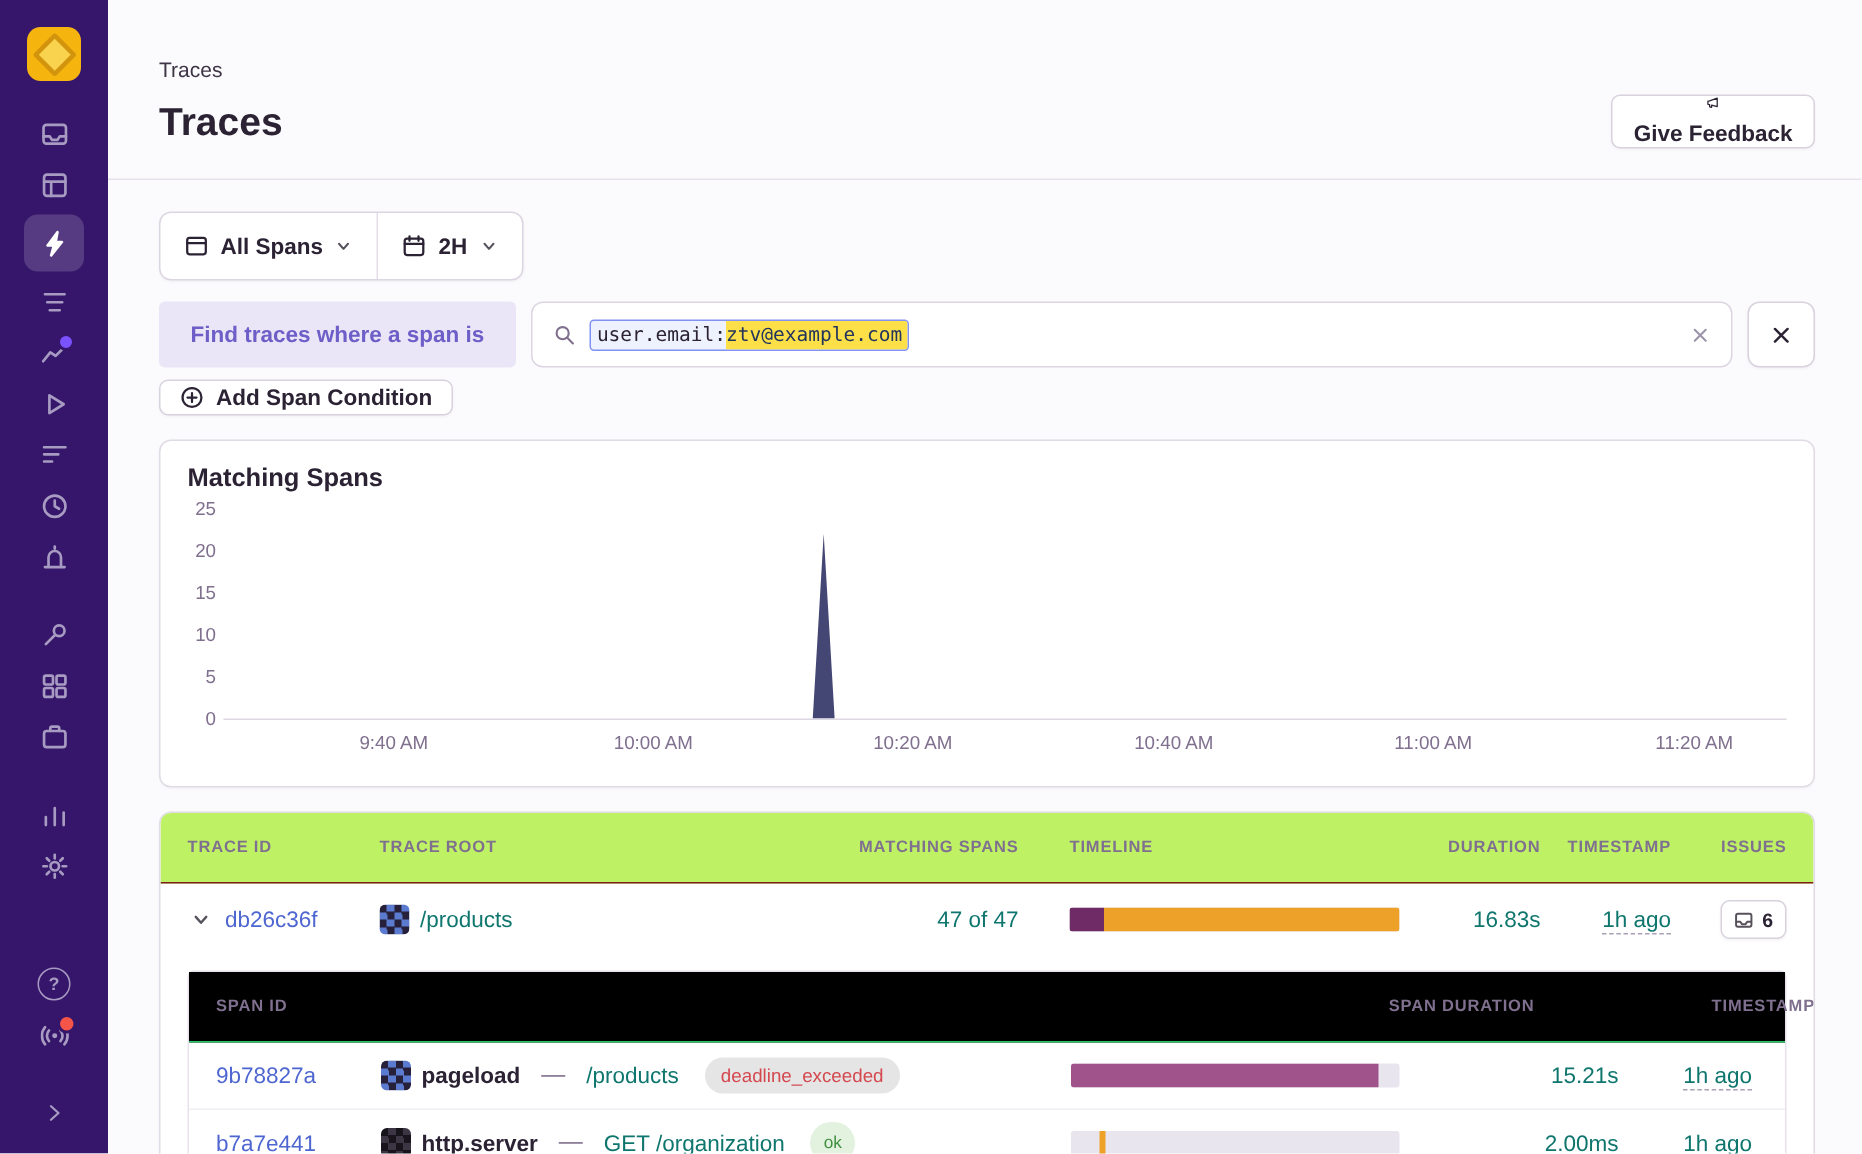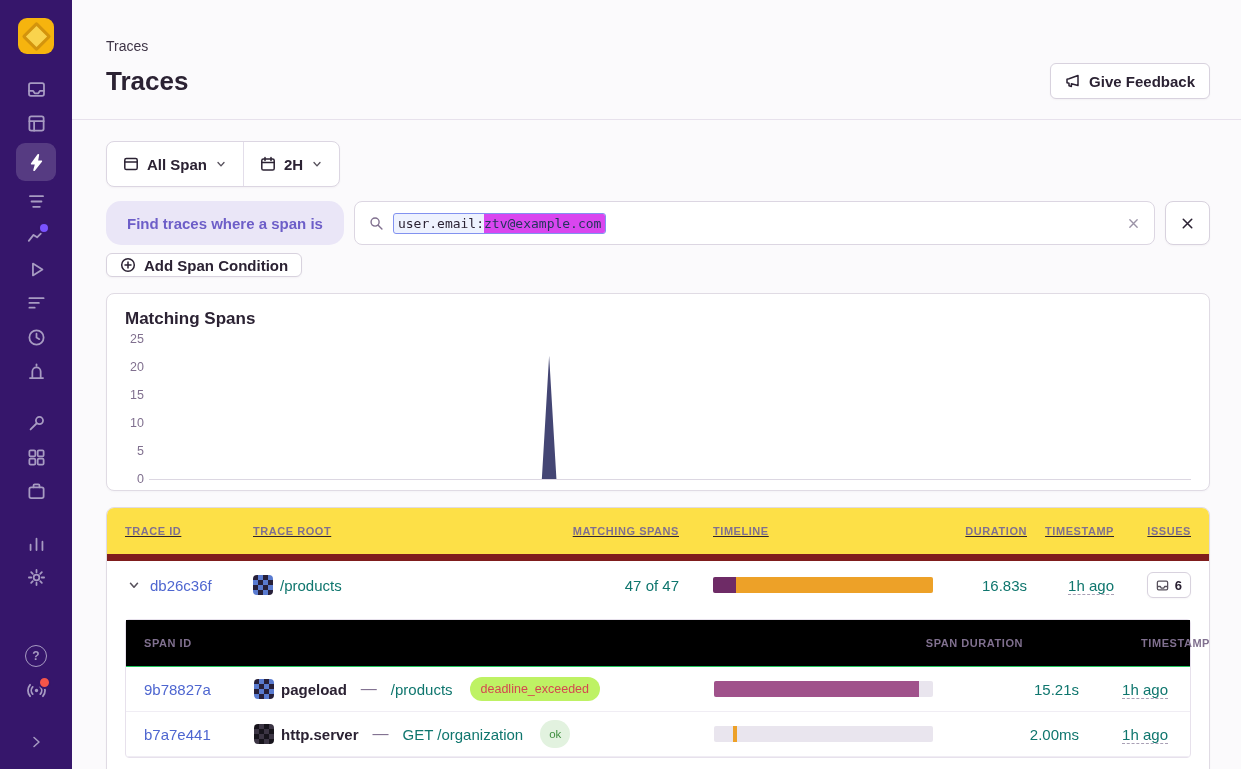--- a/index.html
+++ b/index.html
@@ -35,67 +35,67 @@
   .main{flex:1;display:flex;flex-direction:column;min-width:0;margin-top:16px;}
   .page-header{padding:22px 31px 0 34px;}
   .breadcrumb{font-size:14px;color:#3e3446;margin-bottom:9px;}
   .title-row{display:flex;align-items:center;justify-content:space-between;margin-bottom:20px;}
   .page-title{font-size:26px;font-weight:700;margin:0;color:#2b2233;}
   .btn{
     display:inline-flex;align-items:center;gap:8px;background:#fff;border:1px solid #d8d2de;
     border-radius:6px;font-weight:700;font-size:15px;color:#2b2233;cursor:pointer;
     box-shadow:0 1px 2px rgba(43,34,51,.04);
   }
-  .feedback-btn{height:36px;padding:0 14px;}
+  .feedback-btn{height:36px;padding:0 14px;flex-direction:column;}
   .hdr-divider{border-bottom:1px solid #e7e1ec;}
   .content{padding:21px 31px 0 34px;flex:1;min-height:0;}
   
   .filter-bar{
     display:inline-flex;background:#fff;border:1px solid #dcd6e2;border-radius:8px;height:44px;
     align-items:stretch;margin-bottom:14px;box-shadow:0 1px 2px rgba(43,34,51,.04);
   }
   .filter-btn{display:flex;align-items:center;gap:8px;padding:0 16px;font-weight:700;font-size:15px;cursor:pointer;}
   .filter-sep{width:1px;background:#e3deea;}
   .g-icon{stroke:#2b2233;fill:none;stroke-width:1.5;stroke-linecap:round;stroke-linejoin:round;}
   .chev{stroke:#57515c;fill:none;stroke-width:1.8;stroke-linecap:round;stroke-linejoin:round;}
   
   .search-row{display:flex;gap:10px;height:44px;margin-bottom:8px;}
   .span-label{
-    background:#eae6f7;color:#6d5ec8;font-weight:700;font-size:15px;border-radius:15px;
+    background:#eae6f7;color:#6d5ec8;font-weight:700;font-size:15px;border-radius:4px;
     display:flex;align-items:center;padding:0 21px;white-space:nowrap;
   }
   .search-box{
     flex:1;background:#fff;border:1px solid #dcd6e2;border-radius:8px;display:flex;
     align-items:center;padding:0 14px;gap:9px;cursor:text;justify-content:flex-end;
   }
   .token{
     font-family:"DejaVu Sans Mono",monospace;font-size:13px;border:1px solid #8292f0;
     border-radius:3px;display:inline-flex;overflow:hidden;background:#eef2fe;
   }
   .token-key{padding:2px 0 2px 4px;color:#2b2233;}
-  .token-val{padding:2px 4px 2px 0;background:#d946ef;color:#23355c;}
+  .token-val{padding:2px 4px 2px 0;background:#fde047;color:#23355c;}
   .search-clear{margin-left:auto;cursor:pointer;display:flex;align-items:center;}
   .close-btn{width:45px;border-radius:8px;display:flex;align-items:center;justify-content:center;font-weight:400;}
   .add-cond-btn{height:24px;padding:0 13px;margin-bottom:16px;}
   
   .card{background:#fff;border:1px solid #e0dbe4;border-radius:8px;box-shadow:0 1px 2px rgba(43,34,51,.03);}
   .chart-card{padding:15px 18px 10px;margin-bottom:16px;}
   .chart-title{font-size:17px;font-weight:700;margin:0 0 10px;}
   .chart-body{display:flex;}
   .chart-ylabels{width:24px;position:relative;height:140px;}
   .chart-ylabels div{position:absolute;right:5px;font-size:12.5px;color:#80708f;line-height:14px;}
   .chart-main{flex:1;min-width:0;}
   .chart-plot{position:relative;height:140px;border-bottom:1px solid #dcd7e2;}
   .chart-plot svg{position:absolute;left:0;bottom:0;display:block;}
   .chart-xlabels{position:relative;height:26px;padding-top:8px;}
   .chart-xlabels div{position:absolute;transform:translateX(-50%);font-size:12.5px;color:#80708f;white-space:nowrap;}
   
   .table-card{border-radius:8px 8px 0 0;overflow:hidden;}
   .t-grid{display:grid;grid-template-columns:128px 290px 144px 26px 220px 94px 87px 1fr;align-items:center;padding:0 18px;}
-  .t-head{height:46px;background:#fde047;border-bottom:7px solid #7f1d1d;text-decoration:underline;}
+  .t-head{height:46px;background:#bef264;border-bottom:1px solid #7f1d1d;}
   .th{font-size:11px;font-weight:700;letter-spacing:.55px;color:#80708f;text-transform:uppercase;white-space:nowrap;}
   .right{text-align:right;}
   .pr8{padding-right:8px;}
   .t-row{height:48px;}
   .cell-flex{display:flex;align-items:center;gap:7px;min-width:0;}
   .expander{display:flex;align-items:center;cursor:pointer;padding:2px;}
   .id-link{color:#4e66d0;font-size:15px;cursor:pointer;text-decoration:none;white-space:nowrap;}
   .avatar{width:20px;height:20px;border-radius:4px;flex:none;
     background:conic-gradient(#5a7bd0 25%,#27203a 0 50%,#5a7bd0 0 75%,#27203a 0);background-size:10px 10px;}
   .avatar.dark{background:conic-gradient(#3c3544 25%,#17141c 0 50%,#3c3544 0 75%,#17141c 0);background-size:10px 10px;}
@@ -105,21 +105,21 @@
   .ts{border-bottom:1px dashed #a9a0b5;cursor:default;}
   .issues-btn{height:26px;padding:0 8px;gap:6px;font-size:13px;justify-self:end;}
   
   .sub-card{margin:10px 18px 18px;border:1px solid #e7e1ec;border-radius:4px;background:#fff;}
   .s-grid{display:grid;grid-template-columns:110px 460px 219px 146px 1fr;align-items:center;padding:0 18px;}
   .s-head{height:46px;background:#000000;border-bottom:1px solid #22c55e;gap:45px;}
   .s-row{height:44px;border-bottom:1px solid #f0edf4;}
   .desc-op{font-weight:700;font-size:15px;white-space:nowrap;}
   .desc-dash{color:#80708f;margin:0 7px;}
   .badge{border-radius:20px;margin-left:10px;white-space:nowrap;}
-  .badge-error{background:#bef264;color:#d4484f;font-size:12.5px;padding:5px 11px;}
+  .badge-error{background:#e5e5e5;color:#d4484f;font-size:12.5px;padding:5px 11px;}
   .badge-ok{background:#e2f2df;color:#3f8f3f;font-size:11.5px;padding:8px 9px;}
   .pr4{padding-right:4px;}
 </style>
 </head>
 <body>
 
 <nav class="sidebar">
   <div class="logo">
       <div class="logo-inner"></div>
     </div>
@@ -251,21 +251,21 @@
 
   <div class="content">
 
     
     <div class="filter-bar">
       <div class="filter-btn">
         <svg class="g-icon" width="16" height="16" viewBox="0 0 16 16">
             <rect x="1.8" y="2.5" width="12.4" height="11" rx="1.6"></rect>
             <path d="M1.8 6h12.4"></path>
           </svg>
-        <span>All Span</span>
+        <span>All Spans</span>
         <svg class="chev" width="12" height="12" viewBox="0 0 16 16">
             <polyline points="4 6 8 10.5 12 6"></polyline>
           </svg>
       </div>
       <div class="filter-sep"></div>
       <div class="filter-btn">
         <svg class="g-icon" width="16" height="16" viewBox="0 0 16 16">
             <rect x="1.8" y="3" width="12.4" height="11" rx="1.6"></rect>
             <path d="M1.8 6.6h12.4M5 1.5v3M11 1.5v3"></path>
           </svg>
@@ -320,20 +320,28 @@
             <div style="bottom: 77px;">15</div>
             <div style="bottom: 105px;">20</div>
             <div style="bottom: 133px;">25</div>
           </div>
         <div class="chart-main">
           <div class="chart-plot">
             <svg width="100%" height="140" viewBox="0 0 1000 140" preserveAspectRatio="none">
                 <polygon points="0,140 0.0,140.0 377.0,140.0 384.0,16.8 391.0,140.0 1000.0,140.0 1000,140" fill="#444674"></polygon>
               </svg>
           </div>
+          <div class="chart-xlabels">
+              <div style="left: 10.9%;">9:40 AM</div>
+              <div style="left: 27.5%;">10:00 AM</div>
+              <div style="left: 44.1%;">10:20 AM</div>
+              <div style="left: 60.8%;">10:40 AM</div>
+              <div style="left: 77.4%;">11:00 AM</div>
+              <div style="left: 94.1%;">11:20 AM</div>
+            </div>
         </div>
       </div>
     </section>
 
     
     <section class="card table-card">
       <div class="t-grid t-head">
         <div class="th">Trace ID</div>
         <div class="th">Trace Root</div>
         <div class="th right pr8">Matching Spans</div>

